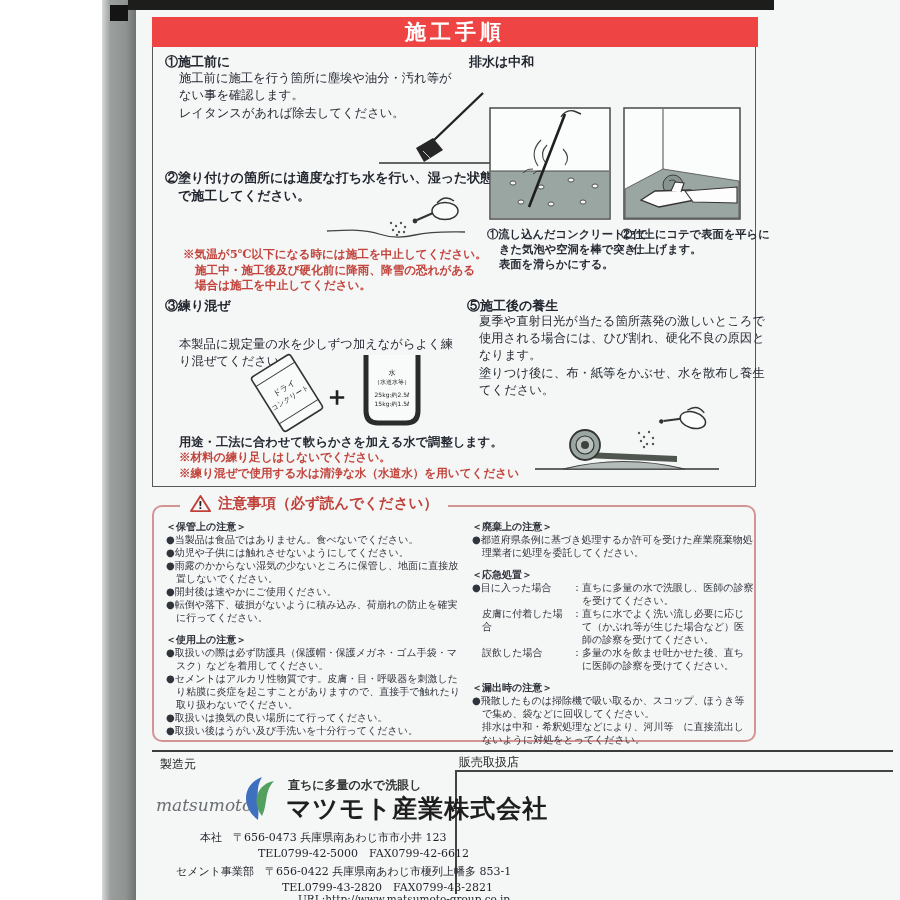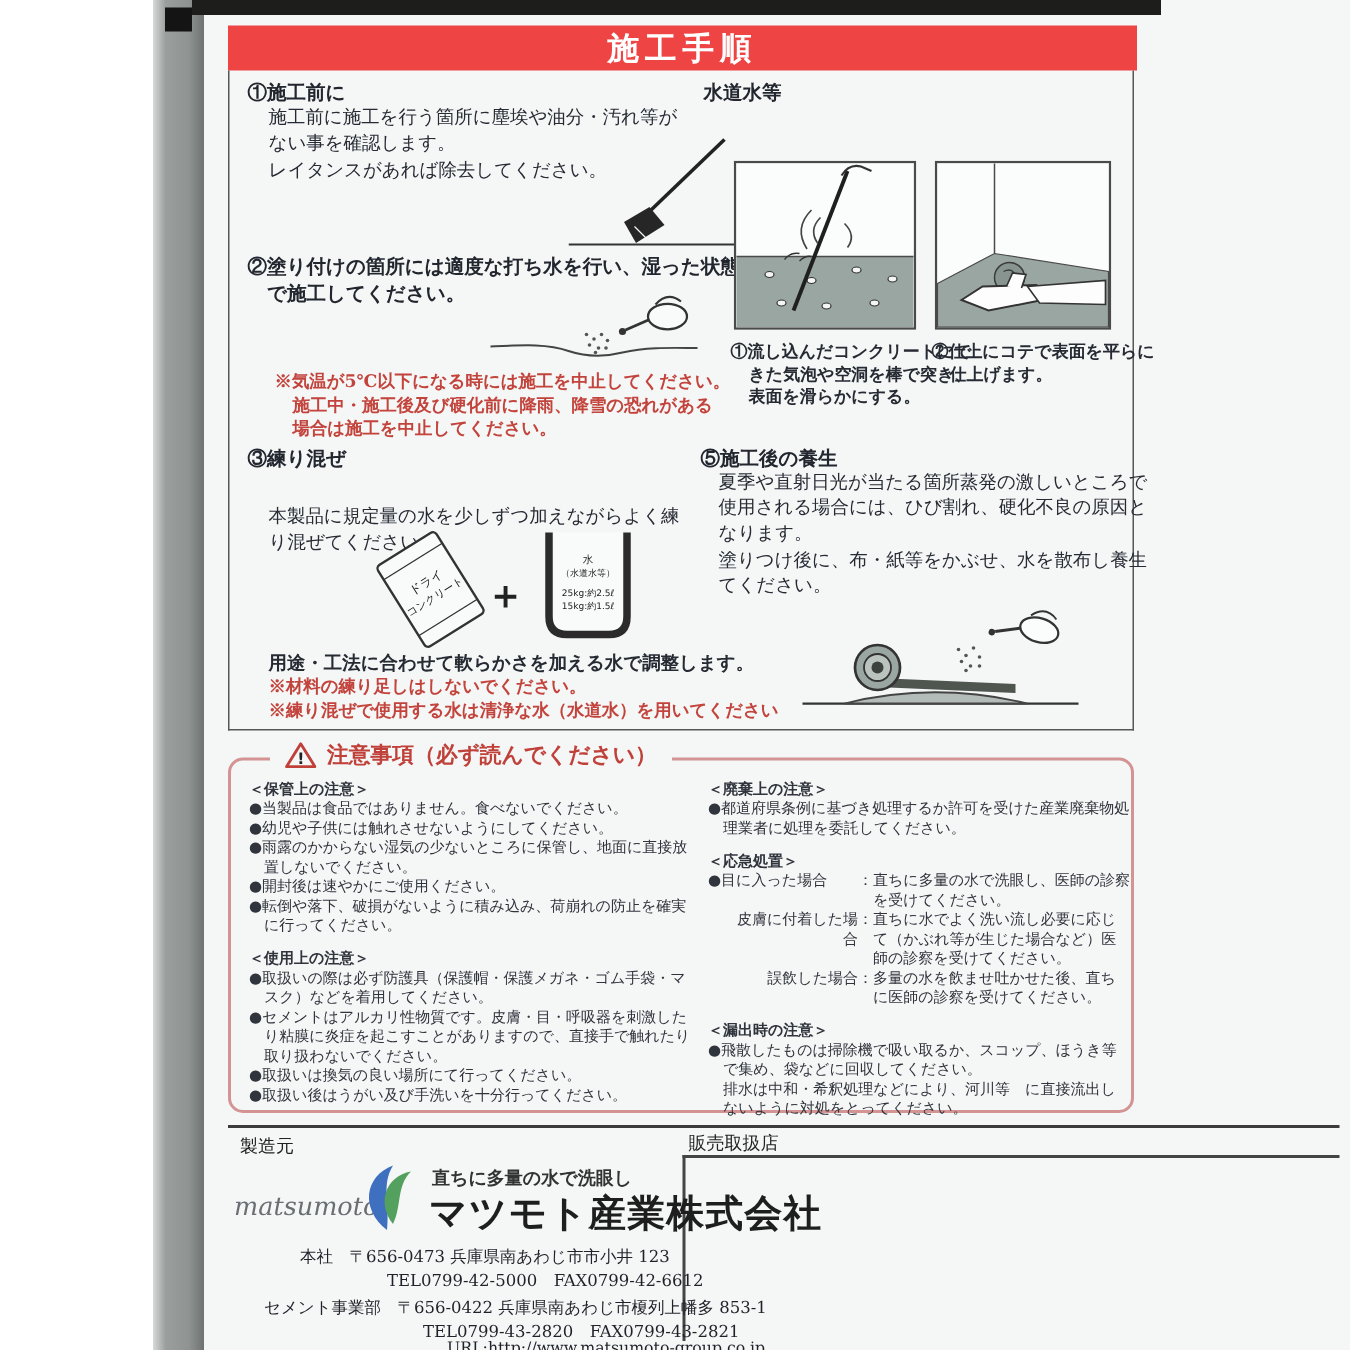--- a/index.html
+++ b/index.html
@@ -35,21 +35,21 @@
     color:#c0413a;font-weight:bold;font-size:14.5px;display:flex;align-items:center;gap:7px;}
   .n-col{position:absolute;top:13px;font-size:10px;line-height:13px;color:#30343c;}
   .n-left{left:12px;width:300px;}
   .n-right{left:318px;width:282px;}
   .n-heading{font-weight:bold;}
   .n-block{margin-bottom:9px;}
   .n-block ul{margin:0;padding:0;list-style:none;}
   .n-block li{padding-left:10px;text-indent:-10px;}
   .em-row{display:flex;}
   .em-label{width:100px;flex:none;}
-  .em-row.ind .em-label{padding-left:10px;box-sizing:border-box;text-align:right;}
+  .em-row.ind .em-label{padding-left:10px;box-sizing:border-box;}
   .em-desc{flex:1;padding-left:10px;text-indent:-10px;}
   .leak-cont{padding-left:10px;}
 
   .footer-rule{position:absolute;left:152px;top:750px;width:741px;height:2px;background:#3c3c3c;}
   .maker-label{position:absolute;left:160px;top:756px;font-size:12px;color:#222;}
   .dealer-label{position:absolute;left:459px;top:754px;font-size:12px;color:#222;}
   .dealer-underline{position:absolute;left:455px;top:770px;width:438px;height:1.5px;background:#444;}
   .dealer-vline{position:absolute;left:455px;top:770px;width:1.5px;height:124px;background:#444;}
   .brand-script{position:absolute;left:156px;top:795px;font-size:17px;font-style:italic;color:#6a6f74;
     font-family:"DejaVu Serif",serif;}
@@ -126,21 +126,21 @@
         <text x="167" y="52" font-size="6" text-anchor="middle">25kg:約2.5ℓ</text>
         <text x="167" y="61" font-size="6" text-anchor="middle">15kg:約1.5ℓ</text>
       </g>
     </svg>
     <div class="abs step-body" style="left:26px;top:386px;font-weight:bold;">用途・工法に合わせて軟らかさを加える水で調整します。</div>
     <div class="abs red warn-lines" style="left:26px;top:403px;">
       <div>※材料の練り足しはしないでください。</div>
       <div>※練り混ぜで使用する水は清浄な水（水道水）を用いてください</div>
     </div>
 
-    <div class="abs step-title" style="left:316px;top:6px;">水道水等</div>
+    <div class="abs step-title" style="left:316px;top:6px;">排水は中和</div>
     <svg class="abs" style="left:336px;top:60px;" width="122" height="113" viewBox="0 0 122 113">
       <rect x="1" y="1" width="120" height="111" fill="#fbfcfc" stroke="#4a4a4a" stroke-width="1.5"></rect>
       <rect x="2" y="64" width="118" height="47" fill="#9aa6a2"></rect>
       <line x1="2" y1="64" x2="120" y2="64" stroke="#4a4a4a" stroke-width="1"></line>
       <g fill="#f4f5f5" stroke="#333" stroke-width="0.8">
         <ellipse cx="24" cy="76" rx="3" ry="2"></ellipse>
           <ellipse cx="52" cy="80" rx="3" ry="2"></ellipse>
         <ellipse cx="82" cy="73" rx="3" ry="2"></ellipse>
           <ellipse cx="106" cy="79" rx="3" ry="2"></ellipse>
         <ellipse cx="32" cy="95" rx="3" ry="2"></ellipse>

